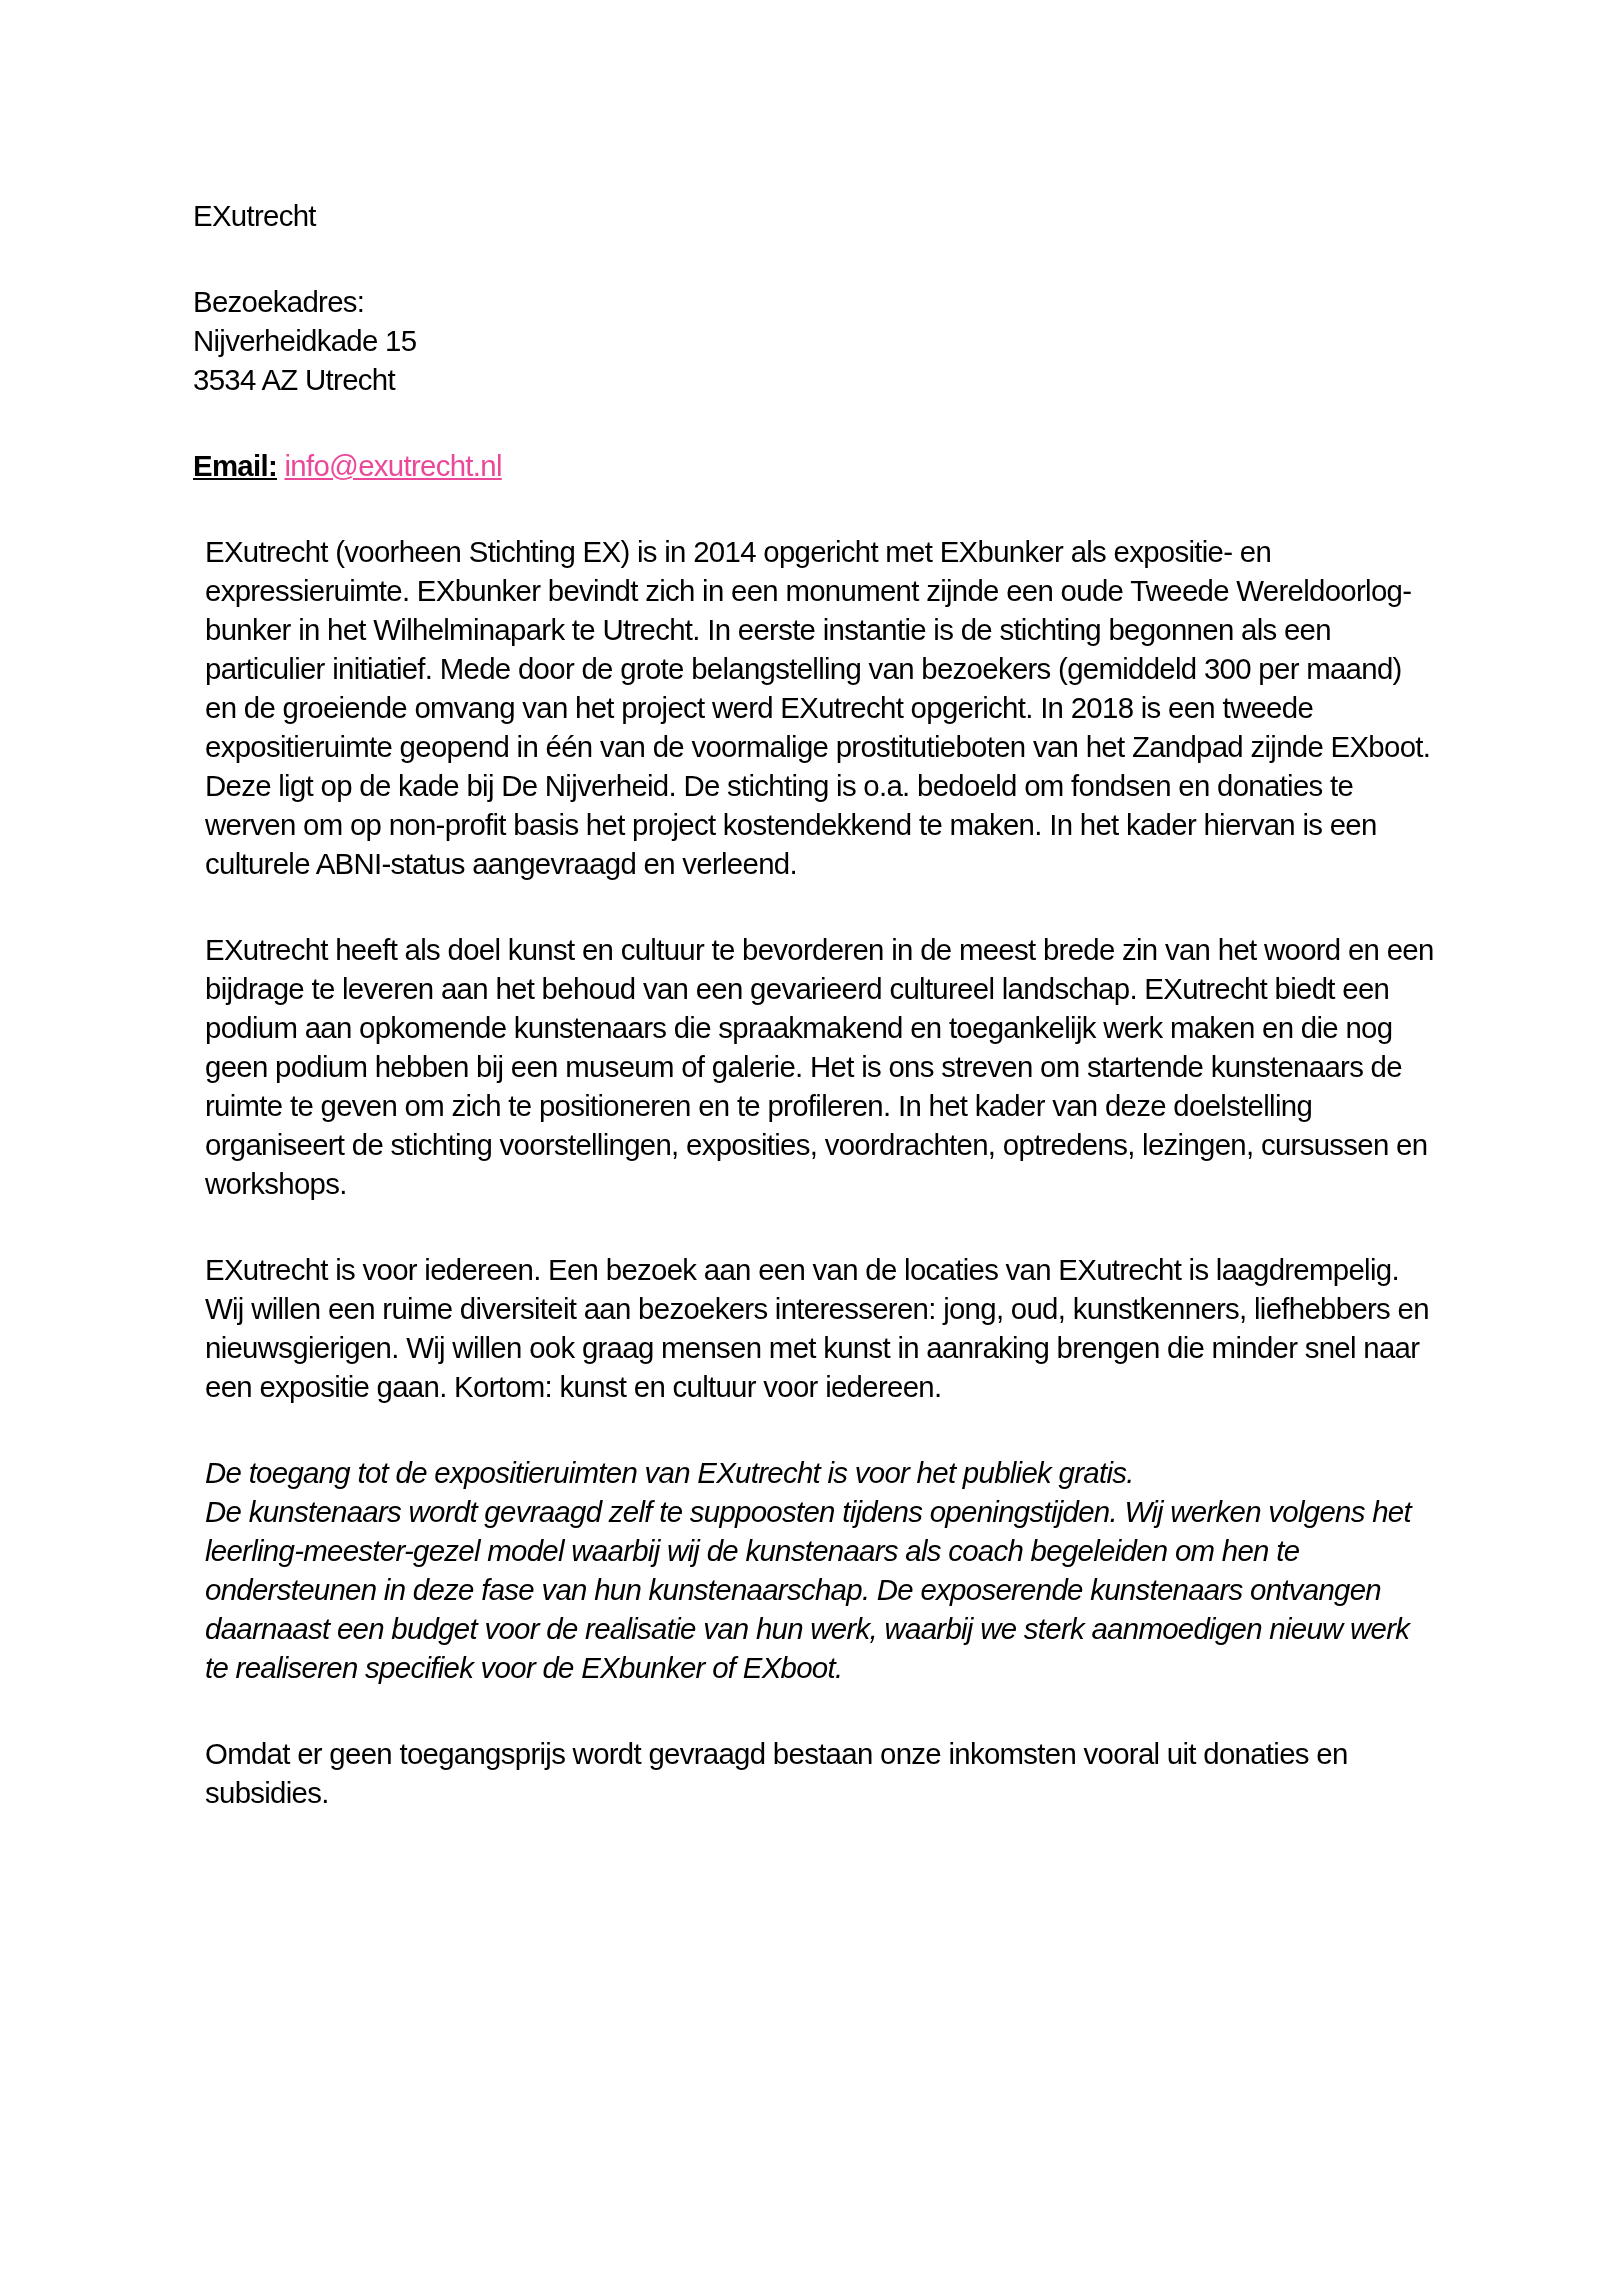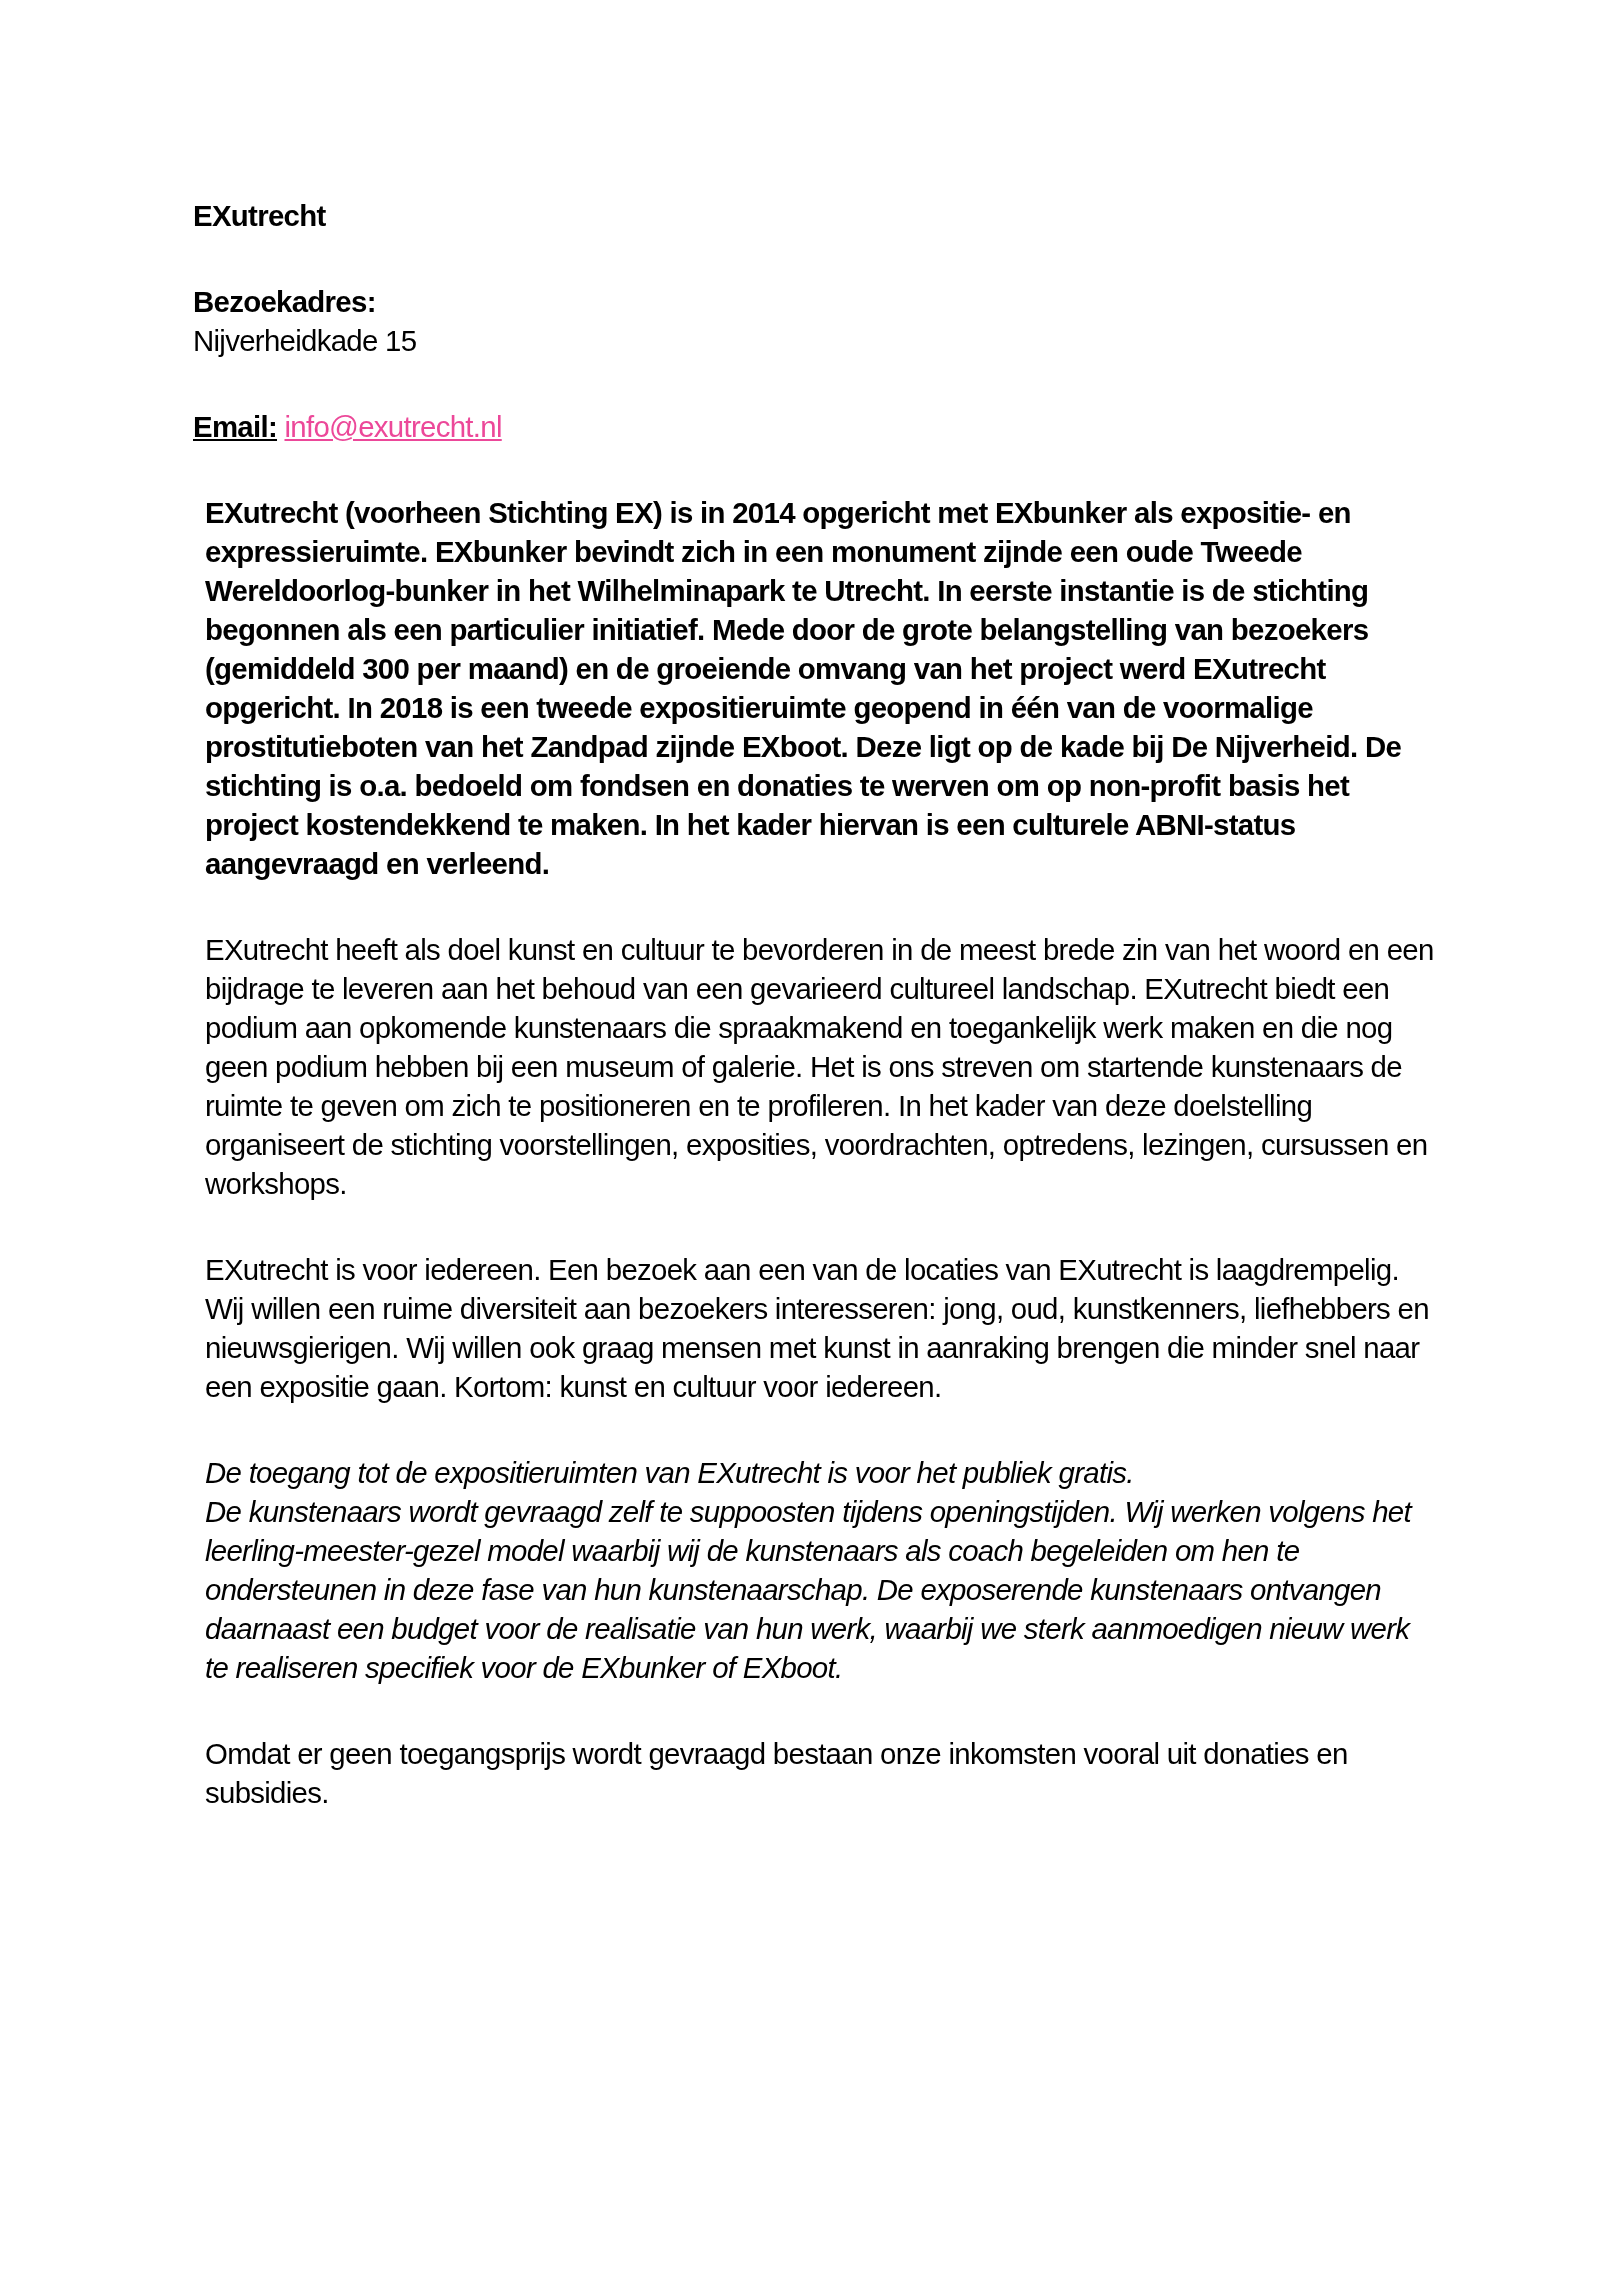--- a/index.html
+++ b/index.html
@@ -20,21 +20,21 @@
     letter-spacing: -0.7px;
     color: #000000;
   }
   .block {
     margin: 0 0 47px 0;
   }
   .line {
     margin: 0;
   }
   .bold {
-    font-weight: bold;
+    font-weight: normal;
   }
   .para {
     margin: 0 0 47px 12px;
     max-width: 1250px;
   }
   .prewrap {
     white-space: pre-line;
     font-style: italic;
   }
   .email-link {
@@ -53,20 +53,21 @@
 <div class="page">
 
   <p class="block bold">EXutrecht</p>
 
   <div class="block">
   </div>
 
   <div class="block">
     <p class="line bold">Bezoekadres:</p>
     <p class="line">Nijverheidkade 15</p>
+    <p class="line">3534 AZ Utrecht</p>
   </div>
 
   <p class="block">
     <span class="email-label">Email:</span>
     <a class="email-link">info@exutrecht.nl</a>
   </p>
 
   <p class="para bold">EXutrecht (voorheen Stichting EX) is in 2014 opgericht met EXbunker als expositie- en expressieruimte. EXbunker bevindt zich in een monument zijnde een oude Tweede Wereldoorlog-bunker in het Wilhelminapark te Utrecht. In eerste instantie is de stichting begonnen als een particulier initiatief. Mede door de grote belangstelling van bezoekers (gemiddeld 300 per maand) en de groeiende omvang van het project werd EXutrecht opgericht. In 2018 is een tweede expositieruimte geopend in één van de voormalige prostitutieboten van het Zandpad zijnde EXboot. Deze ligt op de kade bij De Nijverheid. De stichting is o.a. bedoeld om fondsen en donaties te werven om op non-profit basis het project kostendekkend te maken. In het kader hiervan is een culturele ABNI-status aangevraagd en verleend.</p>
 
   <div class="para">

